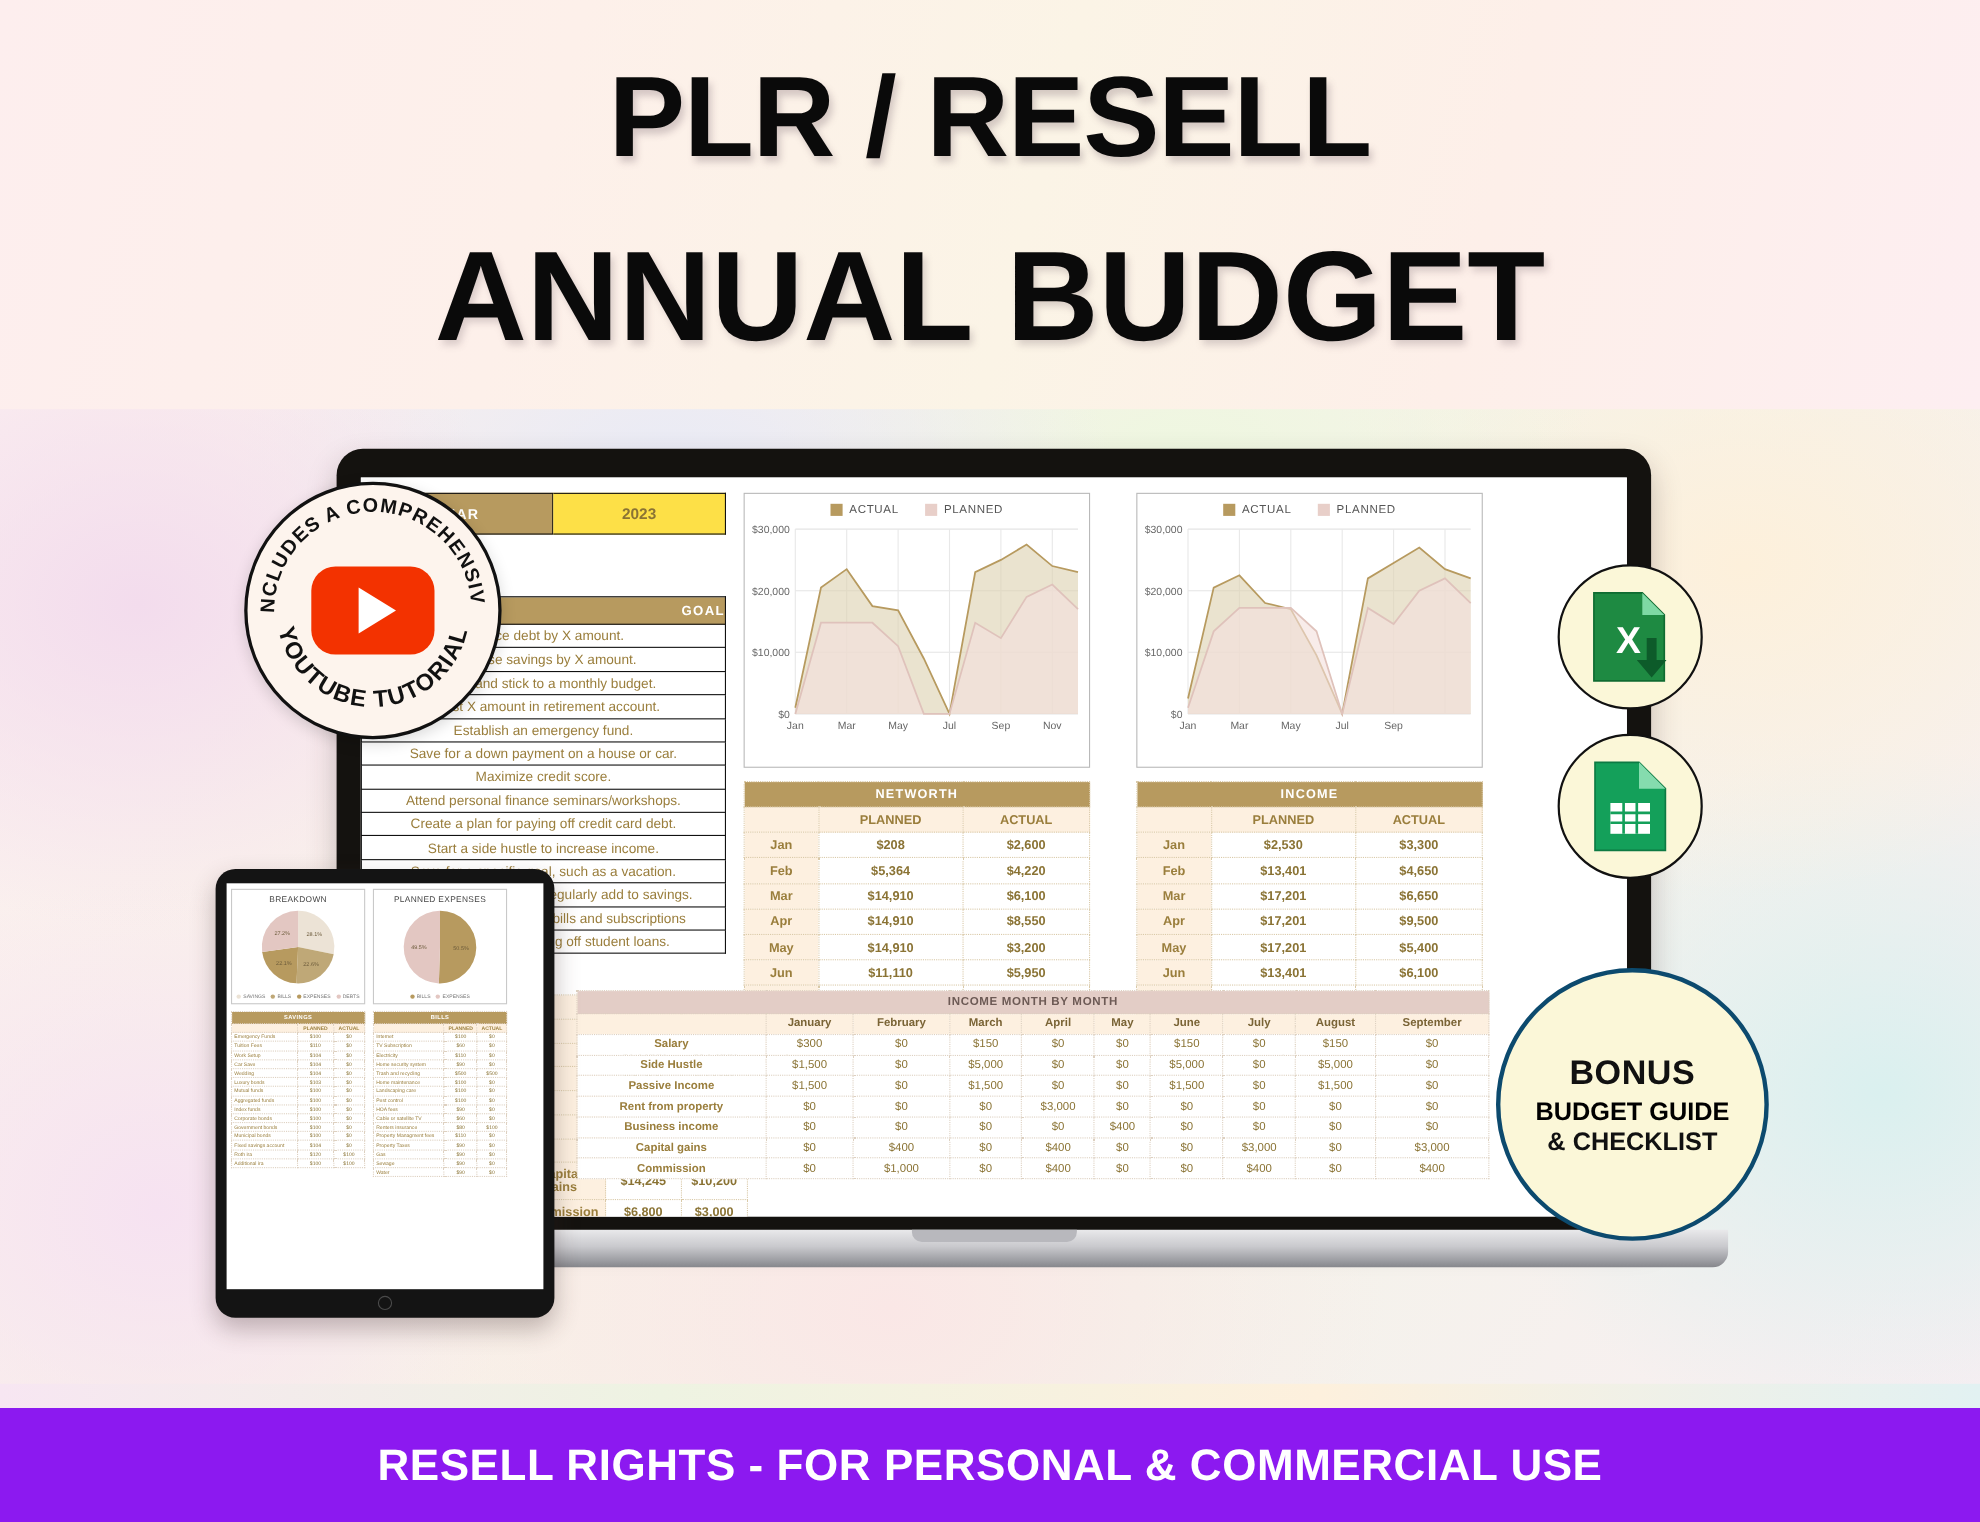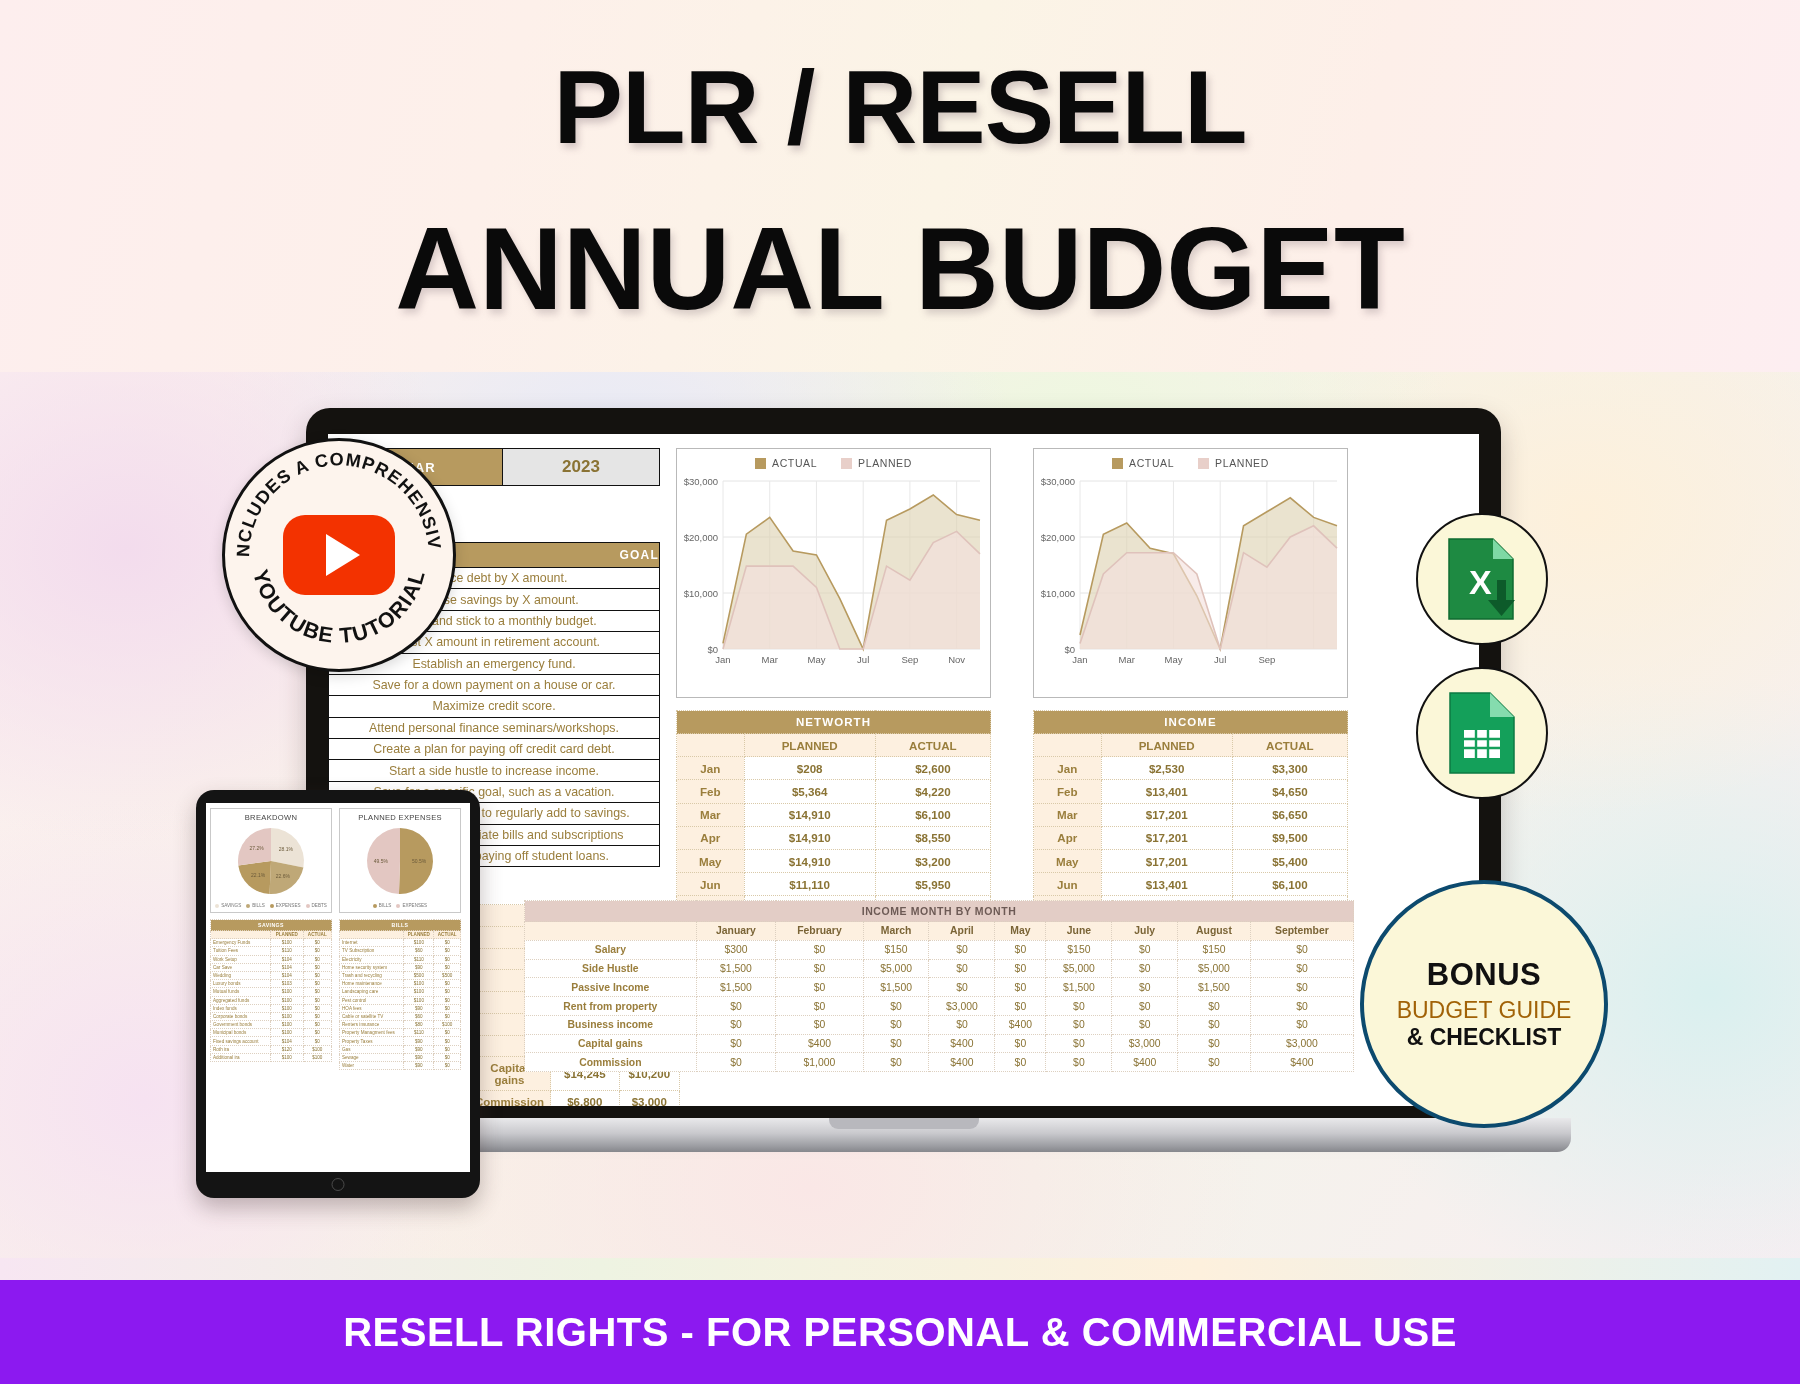--- a/index.html
+++ b/index.html
@@ -76,23 +76,23 @@
 
   
   .left-col { position: absolute; left: 0px; top: 14px; width: 332px; }
   .year-row { display: flex; width: 332px; height: 38px; margin-bottom: 8px; }
   .year-label {
     flex: 0 0 175px; background: #b79a5f; color:#fff; font-size: 13px; font-weight: 700;
     letter-spacing: 1px; display:flex; align-items:center; justify-content:center;
     border: 1px solid #111;
   }
   .year-value {
-    flex: 1; background:#e5e5e5; border:1px solid #111; border-left: none;
+    flex: 1; background:#fde047; border:1px solid #111; border-left: none;
     display:flex; align-items:center; justify-content:center;
-    color:#8a7334; font-size: 17px; font-weight:600;
+    color:#8a7334; font-size: 14px; font-weight:600;
   }
   .goal-tbl { width: 332px; margin-top: 56px; border-collapse: collapse; }
   .goal-tbl .goal-head {
     background:#b79a5f; color:#fff; font-size: 12px; font-weight: 700; letter-spacing: 1.2px;
     text-align:right; padding: 5px 0; border: 1px solid #111;
   }
   .goal-tbl td {
     border: 1px solid #111; text-align:center; font-size: 12.4px;
     color:#9a7e3c; padding: 3.2px 2px; white-space: nowrap; overflow: hidden;
   }
@@ -148,21 +148,21 @@
   }
   #imm th, #imm td {
     font-size: 10.4px; padding: 3.4px 3px; border: 1px dotted #ddd0c0; text-align:center;
     color:#8a7334; background:#fff;
   }
   #imm thead tr.hdr th { background:#fdf0e0; color:#7a6436; font-weight:600; }
   #imm td.rowname { background:#fff; color:#9a7e3c; font-weight:600; text-align:center; }
 
   
   #tablet {
-    position: absolute; left: 196px; top: 790px; width: 284px; height: 408px;
+    position: absolute; left: 196px; top: 790px; width: 308px; height: 408px;
     background: #141414; border-radius: 18px; padding: 13px 10px 26px 10px;
     box-shadow: 0 10px 22px rgba(60,40,40,0.3);
   }
   #tablet-screen { width:100%; height:100%; background:#fff; position:relative; overflow:hidden; }
   #tablet-home {
     position:absolute; left:50%; transform:translateX(-50%); bottom:7px;
     width: 13px; height: 13px; border:1.5px solid #4a4a4a; border-radius:50%;
   }
   .pie-card { position:absolute; top:5px; background:#fff; border:1px solid #c9c9c9; }
   #pie-left { left: 4px; width: 122px; height: 105px; }
@@ -215,21 +215,21 @@
   #excel-badge { left: 1416px; top: 513px; width: 132px; height: 132px; }
   #sheets-badge { left: 1416px; top: 667px; width: 132px; height: 132px; }
 
   #bonus-badge {
     position:absolute; left: 1360px; top: 880px; width: 248px; height: 248px;
     border-radius:50%; background:#fbf7d8; border:4px solid #0c4a6e;
     display:flex; flex-direction:column; align-items:center; justify-content:center;
     text-align:center; line-height:1.16;
   }
   #bonus-badge .b1 { font-size: 31px; font-weight: 800; color:#111; letter-spacing:.5px; }
-  #bonus-badge .b2 { font-size: 23px; font-weight: 400; color:#a16207; margin-top:4px; }
+  #bonus-badge .b2 { font-size: 23px; font-weight: 700; color:#000000; margin-top:4px; }
   #bonus-badge .b3 { font-size: 23px; font-weight: 700; color:#111; }
 
   
   #footer {
     position:absolute; left:0; top:1280px; width:1800px; height:104px;
     background:#8c19f0; display:flex; align-items:center; justify-content:center;
   }
   #footer span { color:#fff; font-size: 40px; font-weight: 800; letter-spacing:.5px; }
 </style>
 </head>

